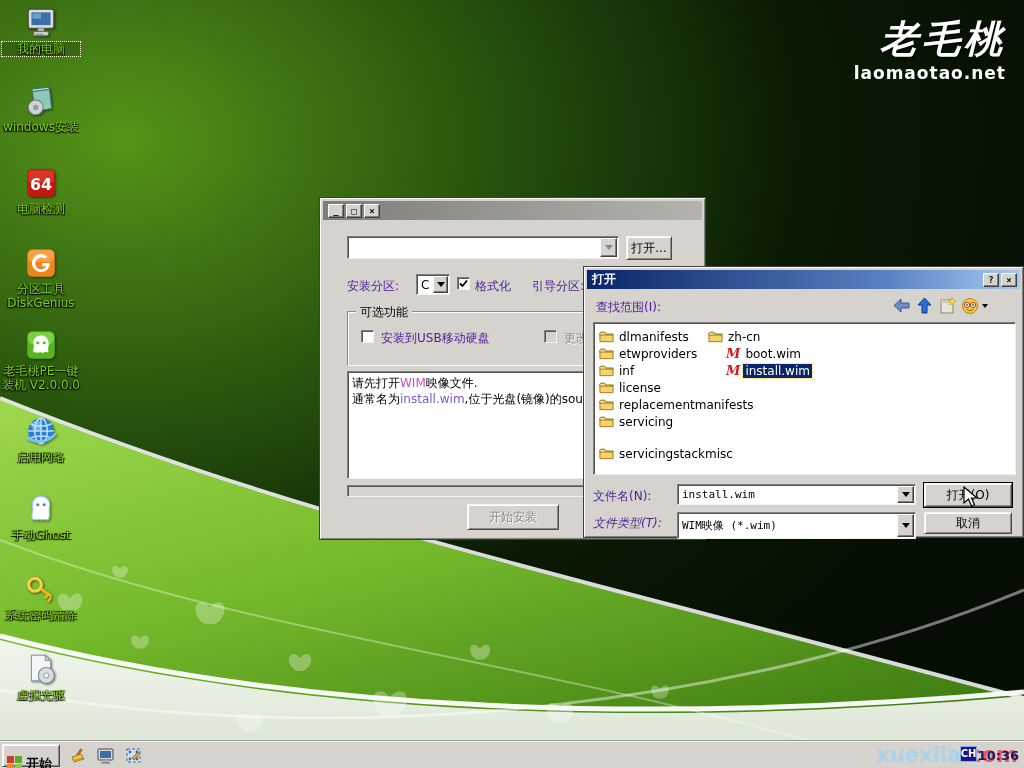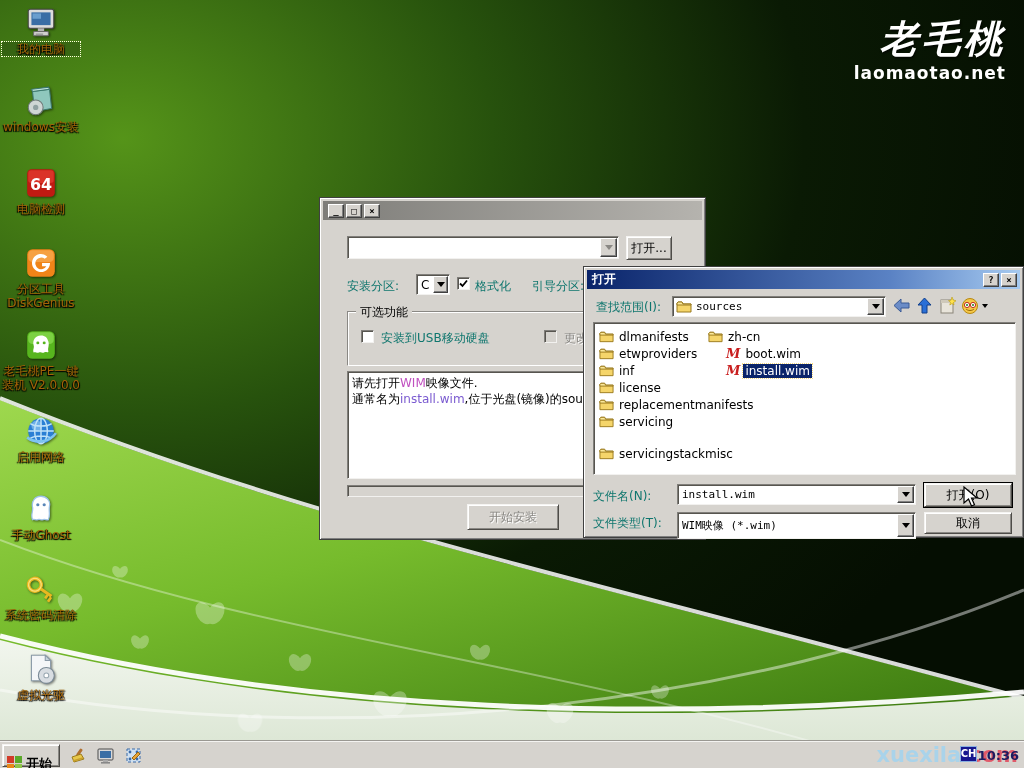--- a/index.html
+++ b/index.html
@@ -9,21 +9,21 @@
 
   
   #wallpaper { position:absolute; inset:0; z-index:0; }
   #logo { position:absolute; top:14px; right:18px; z-index:1; text-align:right; color:#fff; }
   #logo .zh { font-family:"DejaVu Serif","Liberation Serif",serif; font-style:italic; font-weight:bold; font-size:38px; letter-spacing:4px; text-shadow:1px 2px 2px rgba(0,0,0,.6); }
   #logo .en { font-weight:bold; font-size:17px; letter-spacing:1px; margin-top:-2px; }
 
   
   .dicon { position:absolute; left:2px; width:78px; text-align:center; z-index:2; cursor:default; }
   .dicon svg { width:34px; height:34px; display:block; margin:0 auto; filter:drop-shadow(1px 1px 1px rgba(0,0,0,.5)); }
-  .dlabel { color:#a16207; font-size:12px; line-height:14px; text-shadow:1px 1px 1px #000, -1px 1px 1px #000; margin-top:2px; }
+  .dlabel { color:#84cc16; font-size:12px; line-height:14px; text-shadow:1px 1px 1px #000, -1px 1px 1px #000; margin-top:2px; }
   .dlabel.focused { outline:1px dotted #ffd; background:rgba(20,40,10,.25); }
 
   
   .win { position:absolute; background:#d6d3ce; border:1px solid #404040; box-shadow:inset 1px 1px 0 #ffffff, inset -1px -1px 0 #808080, inset 2px 2px 0 #d6d3ce; }
   .titlebar { position:absolute; left:3px; right:3px; top:3px; height:19px; display:flex; align-items:center; padding:0 3px; }
   .titlebar.inactive { background:linear-gradient(to right,#7e7d79,#b5b3ae); }
   .titlebar.active { background:linear-gradient(to right,#0a246a,#5a82c4 70%,#a6caf0); }
   .titletext { flex:1; font-weight:bold; font-size:12px; padding-left:2px; white-space:nowrap; overflow:hidden; }
   .titlebar.inactive .titletext { color:#e9e7e3; }
   .titlebar.active .titletext { color:#fff; }
@@ -34,21 +34,21 @@
   .field { background:#fff; border:1px solid; border-color:#807e7a #f2f1ef #f2f1ef #807e7a; box-shadow:inset 1px 1px 0 #57554f; }
   .combo { position:absolute; display:flex; align-items:center; }
   .combo .val { flex:1; padding:2px 4px; white-space:nowrap; overflow:hidden; }
   .drop-btn { width:17px; align-self:stretch; margin:1px; background:#d6d3ce; border:1px solid; border-color:#fff #404040 #404040 #fff; box-shadow:inset -1px -1px 0 #808080; display:flex; align-items:center; justify-content:center; }
   .tri-down { width:0; height:0; border-left:4px solid transparent; border-right:4px solid transparent; border-top:5px solid #000; }
   .tri-down.dis { border-top-color:#8a8884; }
   .checkbox { width:13px; height:13px; background:#fff; border:1px solid; border-color:#807e7a #f2f1ef #f2f1ef #807e7a; box-shadow:inset 1px 1px 0 #57554f; display:flex; align-items:center; justify-content:center; }
   .checkbox.dis { background:#d6d3ce; }
   .grp { position:absolute; border:1px solid; border-color:#8a8884 #fff #fff #8a8884; box-shadow:1px 1px 0 #fff inset; }
   .grp-label { position:absolute; top:-8px; left:8px; background:#d6d3ce; padding:0 4px; font-size:12px; }
-  .lbl { position:absolute; white-space:nowrap; font-size:12px; color:#0f766e; }
+  .lbl { position:absolute; white-space:nowrap; font-size:12px; color:#4c1d95; }
   .lbl.dis { color:#8a8884; text-shadow:1px 1px 0 #fff; }
 
   
   #file-list { position:absolute; left:9px; top:55px; width:423px; height:153px; background:#fff; border:1px solid; border-color:#807e7a #f2f1ef #f2f1ef #807e7a; box-shadow:inset 1px 1px 0 #57554f; overflow:hidden; }
   .fl-item { position:absolute; height:17px; display:flex; align-items:center; gap:3px; font-size:12px; white-space:nowrap; }
   .fl-item svg { width:15px; height:13px; flex:none; }
   .fl-item .nm { padding:0 2px; }
   .fl-item.sel .nm { background:#0a246a; color:#fff; outline:1px dotted #f5d97e; }
   .wim-m { font-weight:bold; font-style:italic; font-size:13px; color:#c81e1e; line-height:13px; font-family:"DejaVu Serif",serif; }
 
@@ -297,30 +297,20 @@
 </div>
 
 <div class="win" style="left:583px; top:266px; width:441px; height:272px; z-index:10;">
   <div class="titlebar active">
     <span class="titletext">打开</span>
     <span class="cap-btn">?</span>
     <span class="cap-btn">×</span>
   </div>
 
   <span class="lbl" style="left:12px; top:32px;">查找范围(I):</span>
-  <div class="combo field" style="left:88px; top:29px; width:214px; height:21px;">
-    <svg style="flex:none; margin-left:3px;" width="16" height="13" viewBox="0 0 16 13">
-        <path d="M1,3 L1,12 L15,12 L15,4 L7,4 L6,2 L2,2 Z" fill="#f5d56a" stroke="#9a7a1e"></path>
-        <path d="M1,5 L15,5 L15,4 L7,4 L6,2 L2,2 L1,3 Z" fill="#fbe89a" stroke="#9a7a1e"></path>
-      </svg>
-    <span class="val mono" style="font-size:11px;">sources</span>
-    <span class="drop-btn">
-        <span class="tri-down"></span>
-      </span>
-  </div>
   <span style="position:absolute; left:308px; top:29px;">
     <svg width="19" height="19" viewBox="0 0 19 19">
         <path d="M9,3 L2,9.5 L9,16 L9,12 L17,12 L17,7 L9,7 Z" fill="#6b8cc7" stroke="#3a5a96"></path>
       </svg>
   </span>
   <span style="position:absolute; left:331px; top:29px;">
     <svg width="19" height="19" viewBox="0 0 19 19">
         <path d="M3,9 L9.5,2 L16,9 L12,9 L12,17 L7,17 L7,9 Z" fill="#2a6fd6" stroke="#103f8a"></path>
       </svg>
   </span>
@@ -414,21 +404,21 @@
 
   <span class="lbl" style="left:9px; top:221px;">文件名(N):</span>
   <div class="combo field" style="left:93px; top:217px; width:239px; height:21px;">
     <span class="val mono" style="font-size:11px;">install.wim</span>
     <span class="drop-btn">
         <span class="tri-down"></span>
       </span>
   </div>
   <div class="btn default" style="position:absolute; left:340px; top:216px; width:88px; height:24px;">打开(O)</div>
 
-  <span class="lbl" style="left:9px; top:248px;">文件类型(T):</span>
+  <span class="lbl" style="left:9px; top:248px;font-style:italic;">文件类型(T):</span>
   <div class="combo field" style="left:93px; top:245px; width:239px; height:27px;">
     <span class="val mono" style="font-size:11px;">WIM映像 (*.wim)</span>
     <span class="drop-btn">
         <span class="tri-down"></span>
       </span>
   </div>
   <div class="btn" style="position:absolute; left:340px; top:245px; width:88px; height:22px;">取消</div>
 </div>
 
 <div id="taskbar">

